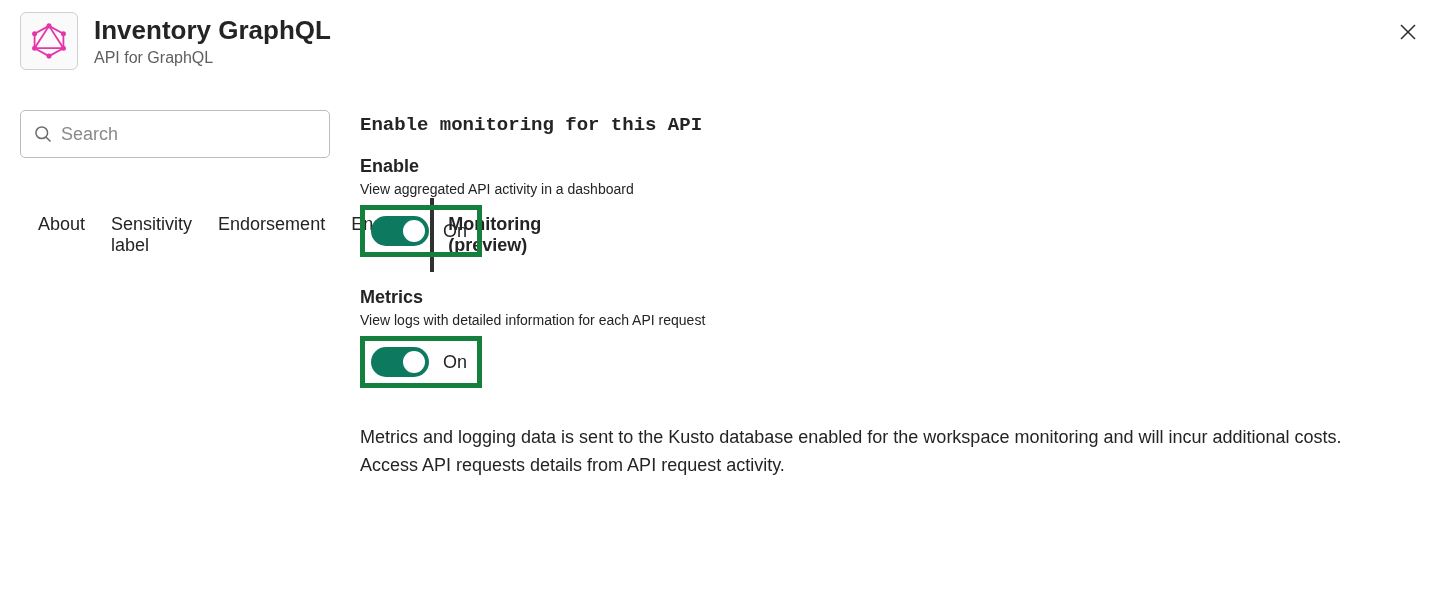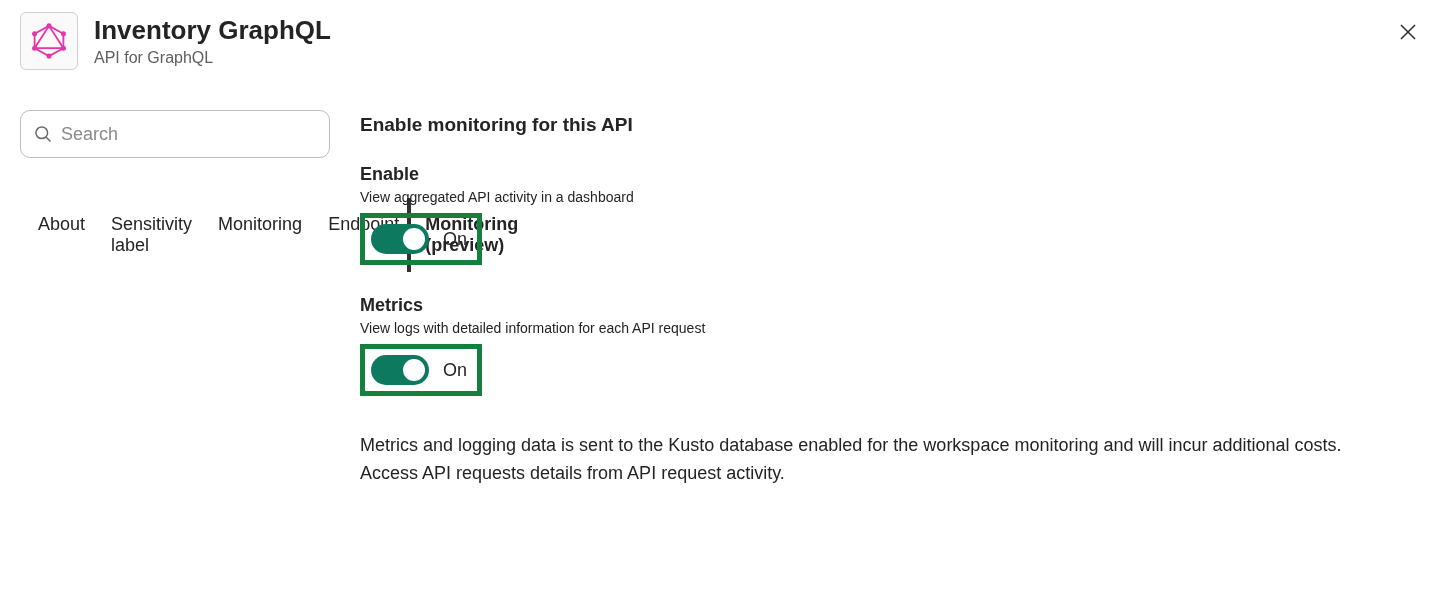--- a/index.html
+++ b/index.html
@@ -66,21 +66,21 @@
     gap: 30px;
   }
   .left-col {
     width: 310px;
     flex-shrink: 0;
   }
   .search-wrap {
     width: 100%;
     height: 48px;
     border: 1px solid #bdbdbd;
-    border-radius: 10px;
+    border-radius: 5px;
     display: flex;
     align-items: center;
     padding: 14px 12px;
     gap: 8px;
   }
   .search-wrap svg { width: 20px; height: 20px; stroke: #6b6b6b; fill: none; stroke-width: 1.8; }
   .search-input {
     border: none;
     outline: none;
     font-size: 18px;
@@ -109,21 +109,22 @@
   }
 
   .right-col {
     flex: 1;
     padding-top: 4px;
     max-width: 1050px;
   }
   .section-title {
     font-size: 19px;
     font-weight: 600;
-    margin-bottom: 28px;
+    margin-bottom: 20px;
+    font-family: Liberation Mono, monospace;
   }
   .setting-block { margin-bottom: 30px; }
   .setting-heading {
     font-size: 18px;
     font-weight: 600;
   }
   .setting-desc {
     font-size: 14px;
     color: #242424;
     margin-top: 4px;
@@ -214,21 +215,21 @@
       </div>
 
       <div class="nav">
         <div class="nav-item">
           <span>About</span>
         </div>
         <div class="nav-item">
           <span>Sensitivity label</span>
         </div>
         <div class="nav-item">
-          <span>Monitoring</span>
+          <span>Endorsement</span>
         </div>
         <div class="nav-item">
           <span>Endpoint</span>
         </div>
         <div class="nav-item active">
           <span>Monitoring (preview)</span>
         </div>
       </div>
     </div>
 

